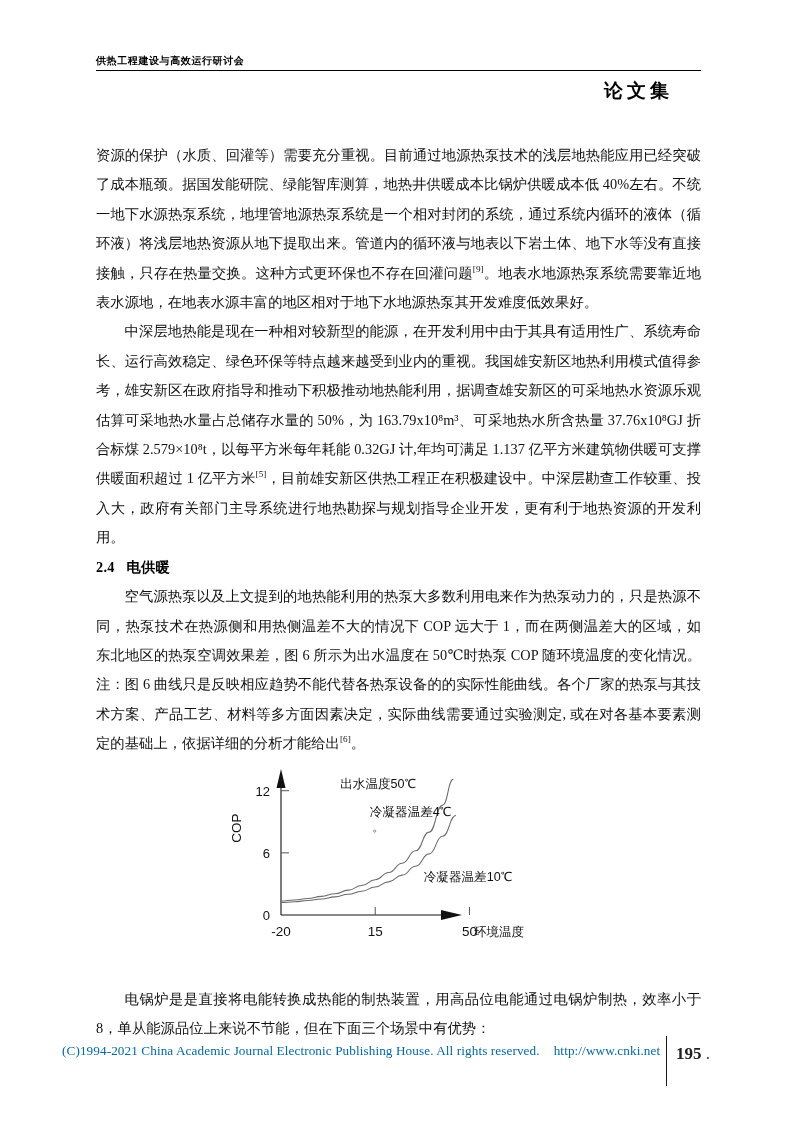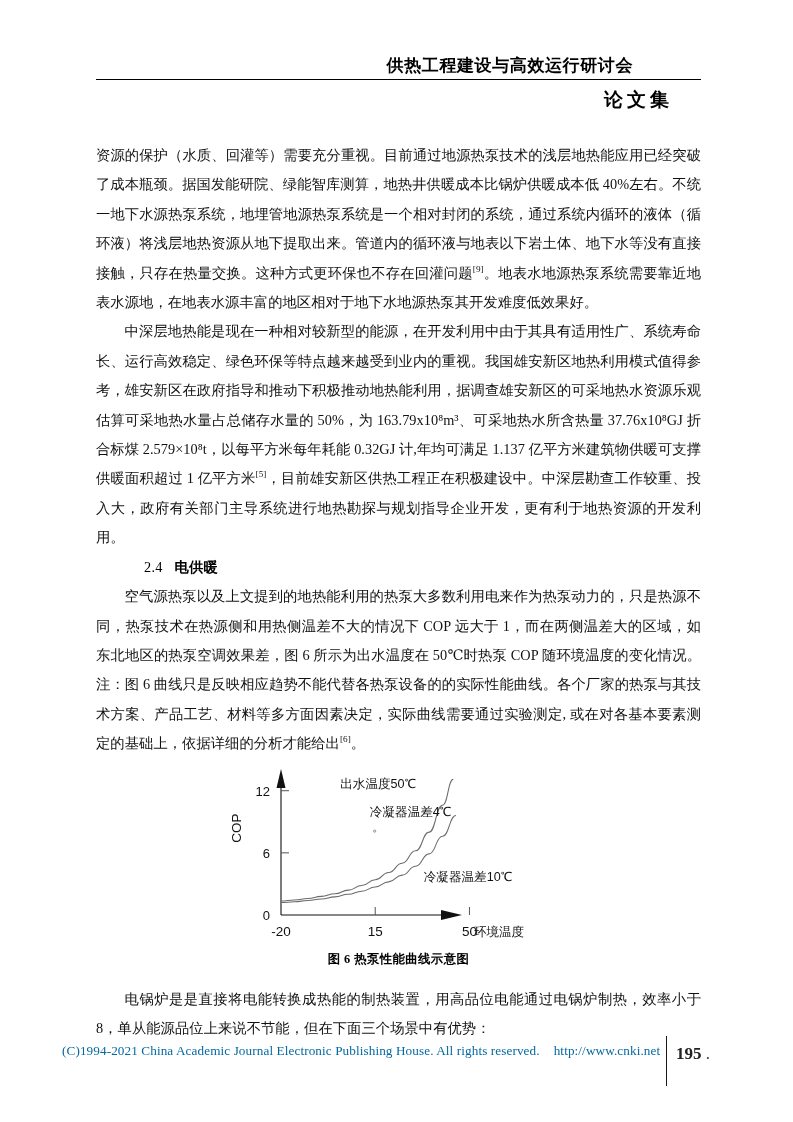--- a/index.html
+++ b/index.html
@@ -22,24 +22,23 @@
   }
 
   
   .header {
     position: absolute;
     left: 96px;
     top: 54px;
     width: 605px;
   }
   .header-title {
-    text-align: right;
-    font-family: "Liberation Serif", "DejaVu Serif", serif;
-    font-weight: bold;
-    font-size: 17px;
+    font-family: "Liberation Serif", "DejaVu Serif", serif;
+    font-weight: bold;
+    font-size: 10px;
     letter-spacing: 0.6px;
     padding-right: 68px;
     padding-bottom: 2px;
     color: #000;
   }
   .header-rule {
     border-bottom: 1.1px solid #000;
     width: 100%;
   }
   .header-sub {
@@ -73,23 +72,22 @@
     text-indent: 2em;
   }
   .heading {
     margin: 0;
     font-size: 14.3px;
     line-height: 29.4px;
     font-weight: bold;
     letter-spacing: 0.3px;
   }
   .heading .num {
-    font-weight: normal;
-    font-family: "Liberation Serif", "DejaVu Serif", serif;
-    margin-left: 48px;
+    font-weight: bold;
+    font-family: "Liberation Serif", "DejaVu Serif", serif;
   }
   sup {
     font-size: 9.2px;
     vertical-align: super;
     line-height: 0;
   }
   .lat { font-family: "Liberation Serif","DejaVu Serif",serif; }
 
   
   .figure {
@@ -198,21 +196,20 @@
           <text x="0" y="0" text-anchor="middle" font-family="&quot;Liberation Sans&quot;, sans-serif" font-size="13.5" fill="#111" transform="translate(145,76) rotate(-90)">COP</text>
           <text x="378" y="184" text-anchor="start" font-family="&quot;Liberation Sans&quot;, sans-serif" font-size="12.5" fill="#111">环境温度</text>
           <path d="M185.00,149.02 C191.73,149.02 191.73,147.98 198.46,147.98 C205.19,147.98 205.19,146.43 211.92,146.43 C218.65,146.43 218.65,144.36 225.38,144.36 C232.12,144.36 232.12,141.77 238.85,141.77 C245.58,141.77 245.58,138.14 252.31,138.14 C259.04,138.14 259.04,133.48 265.77,133.48 C272.50,133.48 272.50,127.79 279.23,127.79 C285.96,127.79 285.96,120.54 292.69,120.54 C299.42,120.54 299.42,111.21 306.15,111.21 C312.88,111.21 312.88,98.79 319.62,98.79 C326.35,98.79 326.35,80.14 333.08,80.14 C339.81,80.14 339.81,53.21 346.54,53.21 C351.92,53.21 351.92,27.32 357.31,27.32" fill="none" stroke="#6b6b6b" stroke-width="1.05"></path>
           <path d="M185.00,150.57 C191.73,150.57 191.73,149.74 198.46,149.74 C205.19,149.74 205.19,148.50 211.92,148.50 C218.65,148.50 218.65,146.95 225.38,146.95 C232.12,146.95 232.12,144.88 238.85,144.88 C245.58,144.88 245.58,142.29 252.31,142.29 C259.04,142.29 259.04,139.18 265.77,139.18 C272.50,139.18 272.50,135.04 279.23,135.04 C285.96,135.04 285.96,129.86 292.69,129.86 C299.42,129.86 299.42,123.13 306.15,123.13 C312.88,123.13 312.88,114.32 319.62,114.32 C326.35,114.32 326.35,101.89 333.08,101.89 C339.81,101.89 339.81,84.29 346.54,84.29 C353.27,84.29 353.27,63.57 360.00,63.57" fill="none" stroke="#6b6b6b" stroke-width="1.05"></path>
           <text x="244.23076923076923" y="35.60714285714285" text-anchor="start" font-family="&quot;Liberation Sans&quot;, sans-serif" font-size="12.6" fill="#111">出水温度50℃</text>
           <text x="273.8461538461538" y="63.57142857142857" text-anchor="start" font-family="&quot;Liberation Sans&quot;, sans-serif" font-size="12.6" fill="#111">冷凝器温差4℃</text>
           <text x="327.69230769230774" y="128.82142857142856" text-anchor="start" font-family="&quot;Liberation Sans&quot;, sans-serif" font-size="12.6" fill="#111">冷凝器温差10℃</text>
           <circle cx="278.6923076923077" cy="79.10714285714286" r="1.1" fill="none" stroke="#777" stroke-width="0.8"></circle>
         </svg>
     </div>
-    <div class="figure-caption">图 6 热泵性能曲线示意图</div>
   </div>
 
   <div class="after-figure">
     <p class="para indent">电锅炉是是直接将电能转换成热能的制热装置，用高品位电能通过电锅炉制热，效率小于 8，单从能源品位上来说不节能，但在下面三个场景中有优势：</p>
   </div>
 
   <div class="footer"><span>(C)1994-2021 China Academic Journal Electronic Publishing House. All rights reserved.</span><span class="gap"></span><span>http://www.cnki.net</span></div>
   <div class="vbar"></div>
   <div class="page-number"><span>195</span><span class="dot">&nbsp;</span><span class="dot">.</span></div>
 

